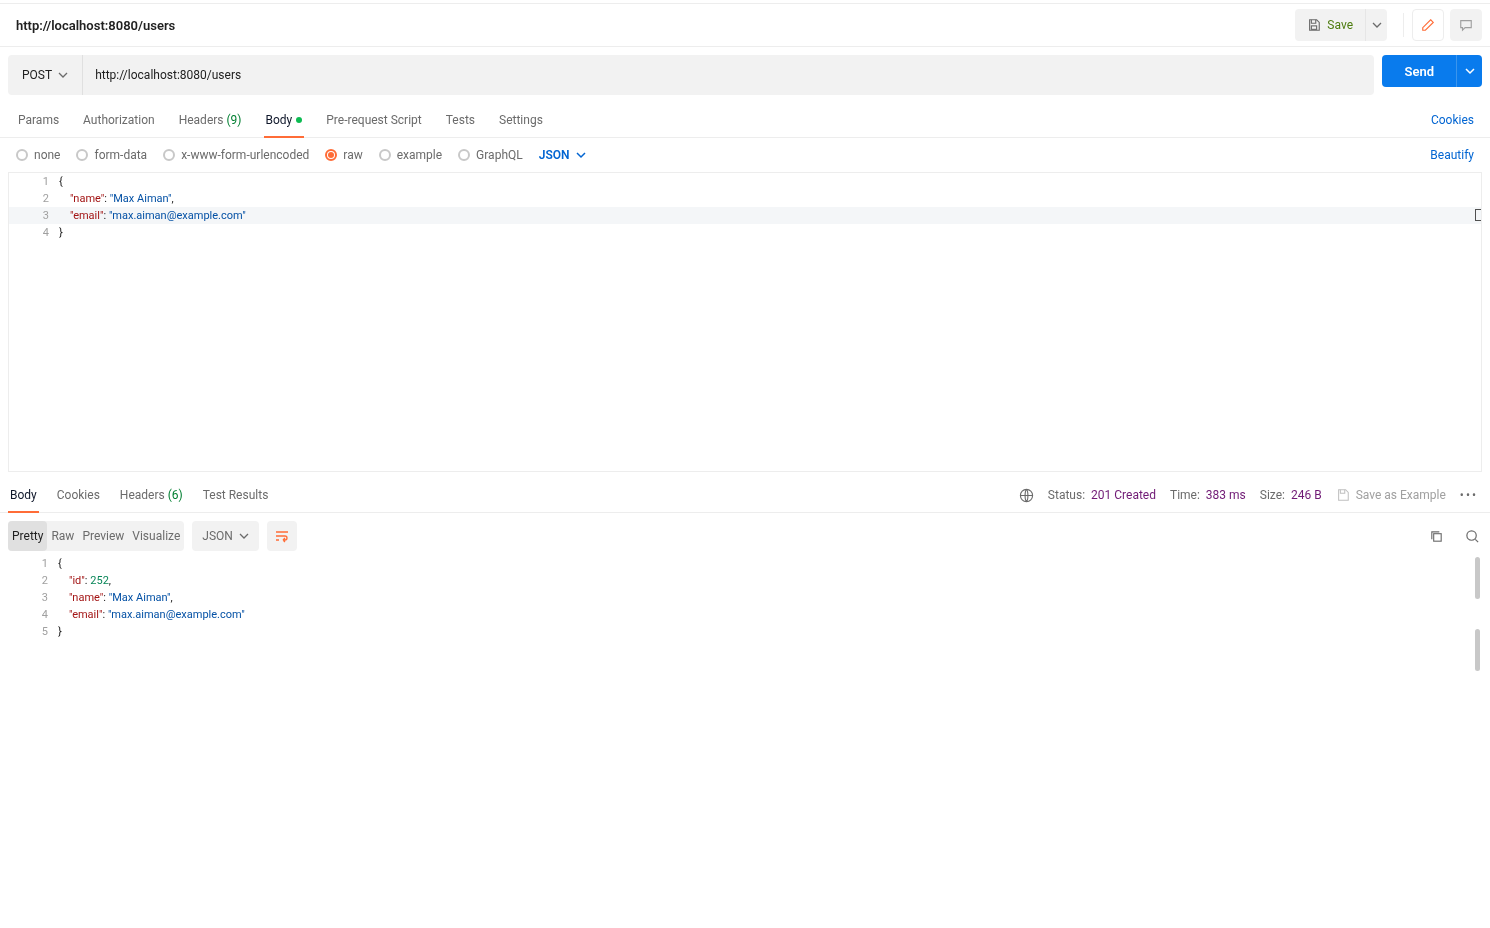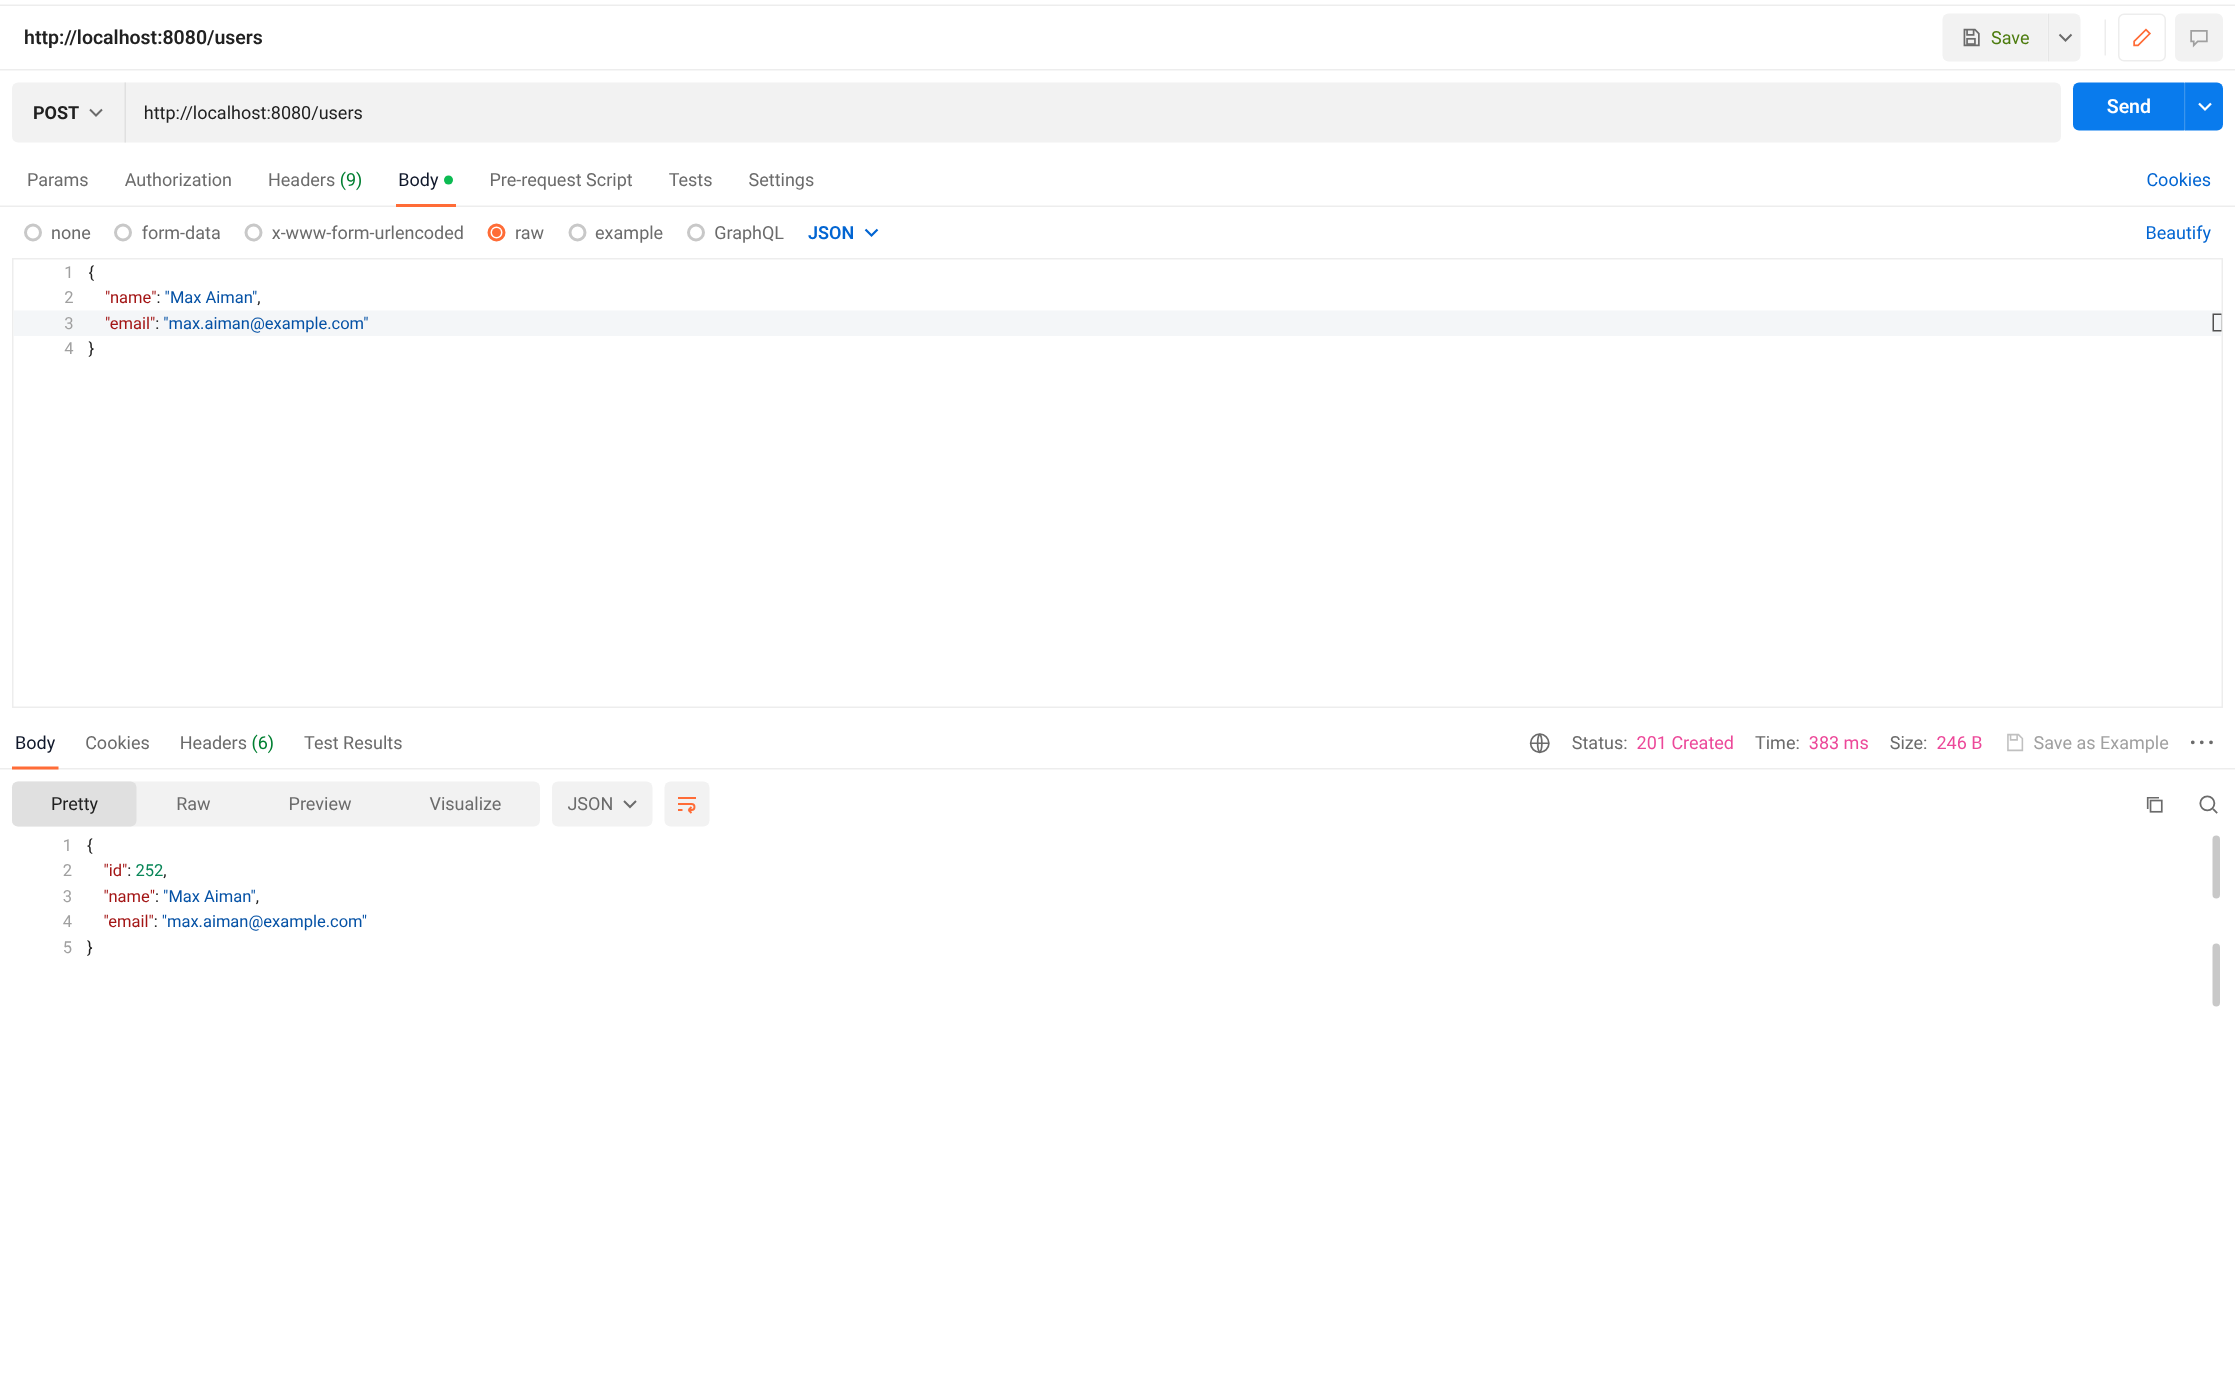--- a/index.html
+++ b/index.html
@@ -17,21 +17,21 @@
 .vert-sep { width: 1px; height: 24px; background: #ededed; margin: 0 8px; }
 .icon-btn-group { display: flex; gap: 6px; }
 .icon-btn { width: 32px; height: 32px; border: 1px solid #ededed; border-radius: 4px; display: inline-flex; align-items: center; justify-content: center; background: #fff; cursor: pointer; }
 .icon-btn.muted { background: #f2f2f2; border-color: #f2f2f2; }
 .hr-line { height: 1px; background: #ededed; }
 
 
 .request-bar { display: flex; align-items: stretch; padding: 8px; gap: 0; }
 .req-input-wrap { flex: 1 1 auto; display: flex; background: #f2f2f2; border-radius: 4px; margin-right: 8px; height: 40px; align-items: center; }
 .method-select { display: flex; align-items: center; gap: 6px; padding: 0 14px; height: 100%; cursor: pointer; border-right: 1px solid #e0e0e0; }
-.method-label { font-weight: 700; font-size: 12px; color: #212121; }
+.method-label { font-weight: 400; font-size: 12px; color: #212121; }
 .url-input { flex: 1 1 auto; height: 100%; border: none; background: transparent; padding: 0 12px; font-size: 12px; color: #212121; outline: none; }
 .send-group { display: flex; justify-content: flex-end; }
 .btn-send { background: #097bed; color: #fff; font-weight: 600; font-size: 13px; padding: 0 22px; border-radius: 4px 0 0 4px; }
 .btn-send-chev { background: #097bed; width: 26px; border-left: 1px solid #3b95ed; border-radius: 0 4px 4px 0; }
 
 
 .req-tabs-row { display: flex; align-items: center; padding: 0 16px; height: 34px; font-size: 12px; }
 .req-tab { color: #6b6b6b; margin-right: 20px; padding: 0 2px; height: 100%; display: inline-flex; align-items: center; cursor: pointer; position: relative; }
 .req-tab.active { color: #0f172a; font-weight: 400; }
 .req-tab.active::after { content: ''; position: absolute; left: 0; right: 0; bottom: -1px; height: 2px; background: #ff6c37; }
@@ -58,28 +58,28 @@
 .str { color: #0451a5; }
 .num { color: #098658; text-align: right; }
 .hl-line { background: #f4f6f8; }
 .cursor-mark { position: absolute; width: 7px; height: 12px; border: 1px solid #505050; right: -1px; }
 .editor-top { height: 300px; overflow: hidden; }
 
 
 .resp-tabs-row { display: flex; align-items: center; padding: 0 8px 0 8px; height: 34px; font-size: 12px; margin-top: 6px; }
 .resp-tabs-row .req-tab { margin-right: 16px; }
 .status-chunk { display: inline-flex; align-items: center; gap: 6px; margin-right: 14px; color: #6b6b6b; font-size: 12px; }
-.status-val { color: #ec4899; }
+.status-val { color: #701a75; }
 .save-example { display: inline-flex; align-items: flex-end; gap: 6px; color: #a0a0a0; margin-right: 10px; cursor: pointer; }
 .more-dots { color: #6b6b6b; letter-spacing: 2px; cursor: pointer; padding: 0 4px; }
 
 
 .resp-view-row { display: flex; align-items: center; padding: 8px 8px 4px 8px; gap: 8px; }
 .seg-control { display: inline-flex; background: #f2f2f2; border-radius: 4px; height: 30px; align-items: center; }
-.seg-item { padding: 0 26px; height: 100%; display: inline-flex; align-items: center; color: #6b6b6b; cursor: pointer; font-size: 12px; }
+.seg-item { padding: 0 4px; height: 100%; display: inline-flex; align-items: center; color: #6b6b6b; cursor: pointer; font-size: 12px; }
 .seg-item.active { background: #e0e0e0; border-radius: 4px; color: #212121; }
 .resp-fmt-select { background: #f2f2f2; border-radius: 4px; height: 30px; display: inline-flex; align-items: center; padding: 0 10px; gap: 6px; cursor: pointer; color: #6b6b6b; font-size: 12px; }
 .wrap-btn { width: 30px; height: 30px; background: #f2f2f2; border-radius: 4px; display: inline-flex; align-items: center; justify-content: center; cursor: pointer; }
 .resp-right-icons { display: inline-flex; gap: 16px; align-items: center; }
 .plain-icon-btn { width: 20px; height: 20px; display: inline-flex; align-items: center; justify-content: center; cursor: pointer; color: #6b6b6b; }
 
 
 .editor-bottom { margin: 0 8px; font-family: "SFMono-Regular", Consolas, "Liberation Mono", Menlo, monospace; font-size: 11px; line-height: 17px; }
 
 

